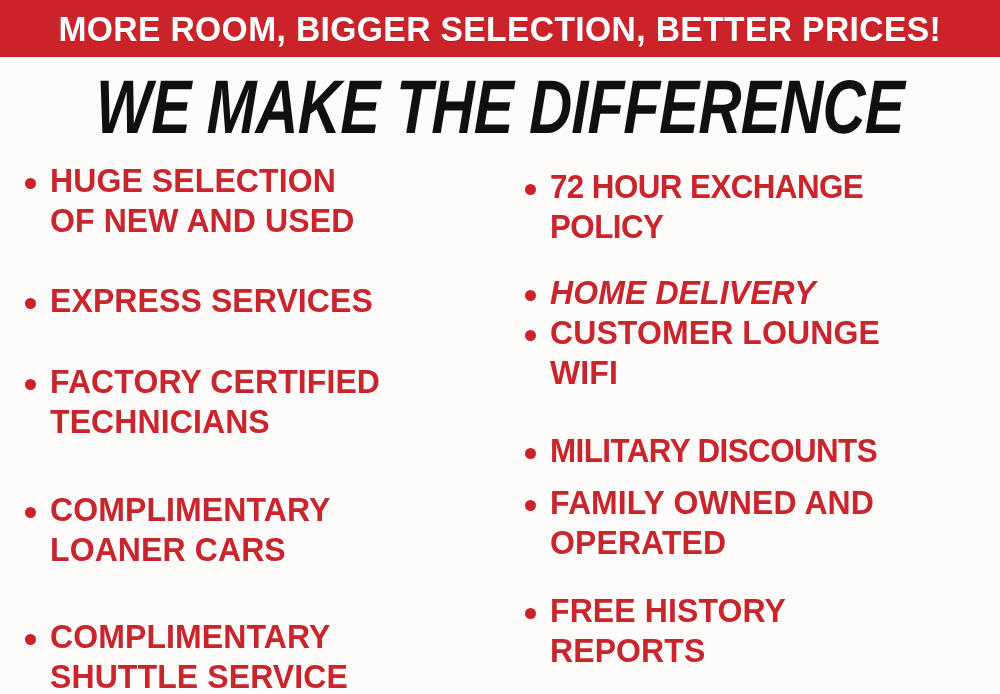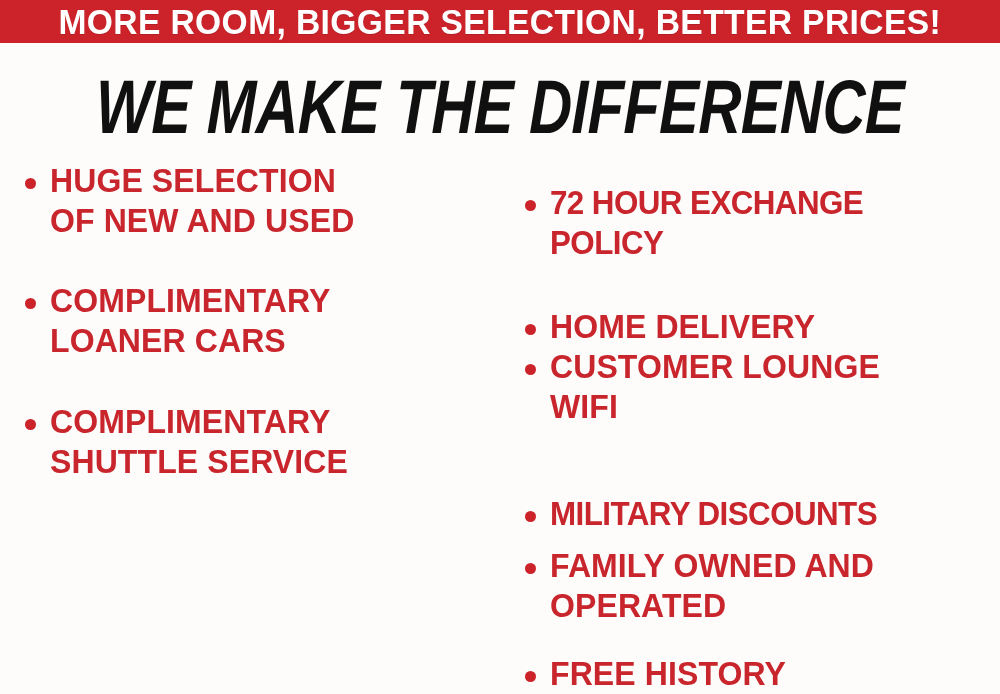--- a/index.html
+++ b/index.html
@@ -17,21 +17,21 @@
     font-family: "Liberation Sans", sans-serif;
     -webkit-font-smoothing: antialiased;
   }
 
   
   #banner {
     position: absolute;
     left: 0;
     top: 0;
     width: 1000px;
-    height: 43px;
+    height: 57px;
     background: #cc2229;
     display: flex;
     align-items: center;
     justify-content: center;
   }
 
   #banner-text {
     color: #ffffff;
     font-family: "Liberation Sans", sans-serif;
     font-weight: bold;
@@ -123,24 +123,24 @@
   }
 
   
   #col-left  .bullet-item:nth-child(1) { margin-top: 1px;  }
   #col-left  .bullet-item:nth-child(2) { margin-top: 40px; }
   #col-left  .bullet-item:nth-child(3) { margin-top: 41px; }
   #col-left  .bullet-item:nth-child(4) { margin-top: 48px; }
   #col-left  .bullet-item:nth-child(5) { margin-top: 47px; }
 
   
-  #col-right .bullet-item:nth-child(1) { margin-top: 23px;  }
-  #col-right .bullet-item:nth-child(2) { margin-top: 44px; }
+  #col-right .bullet-item:nth-child(1) { margin-top: 7px;  }
+  #col-right .bullet-item:nth-child(2) { margin-top: 26px; font-style: italic; }
   #col-right .bullet-item:nth-child(3) { }
-  #col-right .bullet-item:nth-child(4) { margin-top: 67px; }
+  #col-right .bullet-item:nth-child(4) { margin-top: 38px; }
   #col-right .bullet-item:nth-child(5) { margin-top: 12px; }
   #col-right .bullet-item:nth-child(6) { margin-top: 28px; }
 </style>
 </head>
 <body>
 
 <div id="poster">
 
   <div id="banner">
     <span id="banner-text">MORE ROOM, BIGGER SELECTION, BETTER PRICES!</span>
@@ -153,21 +153,30 @@
   <div id="columns">
 
     <div class="column" id="col-left">
 
       <div class="bullet-item">
         <span class="bullet-dot"></span>
         <span class="bullet-text">HUGE SELECTION
 OF NEW AND USED</span>
       </div>
 
-
+      <div class="bullet-item">
+        <span class="bullet-dot"></span>
+        <span class="bullet-text">EXPRESS SERVICES</span>
+      </div>
+
+      <div class="bullet-item">
+        <span class="bullet-dot"></span>
+        <span class="bullet-text">FACTORY CERTIFIED
+TECHNICIANS</span>
+      </div>
 
       <div class="bullet-item">
         <span class="bullet-dot"></span>
         <span class="bullet-text">COMPLIMENTARY
 LOANER CARS</span>
       </div>
 
       <div class="bullet-item">
         <span class="bullet-dot"></span>
         <span class="bullet-text">COMPLIMENTARY

